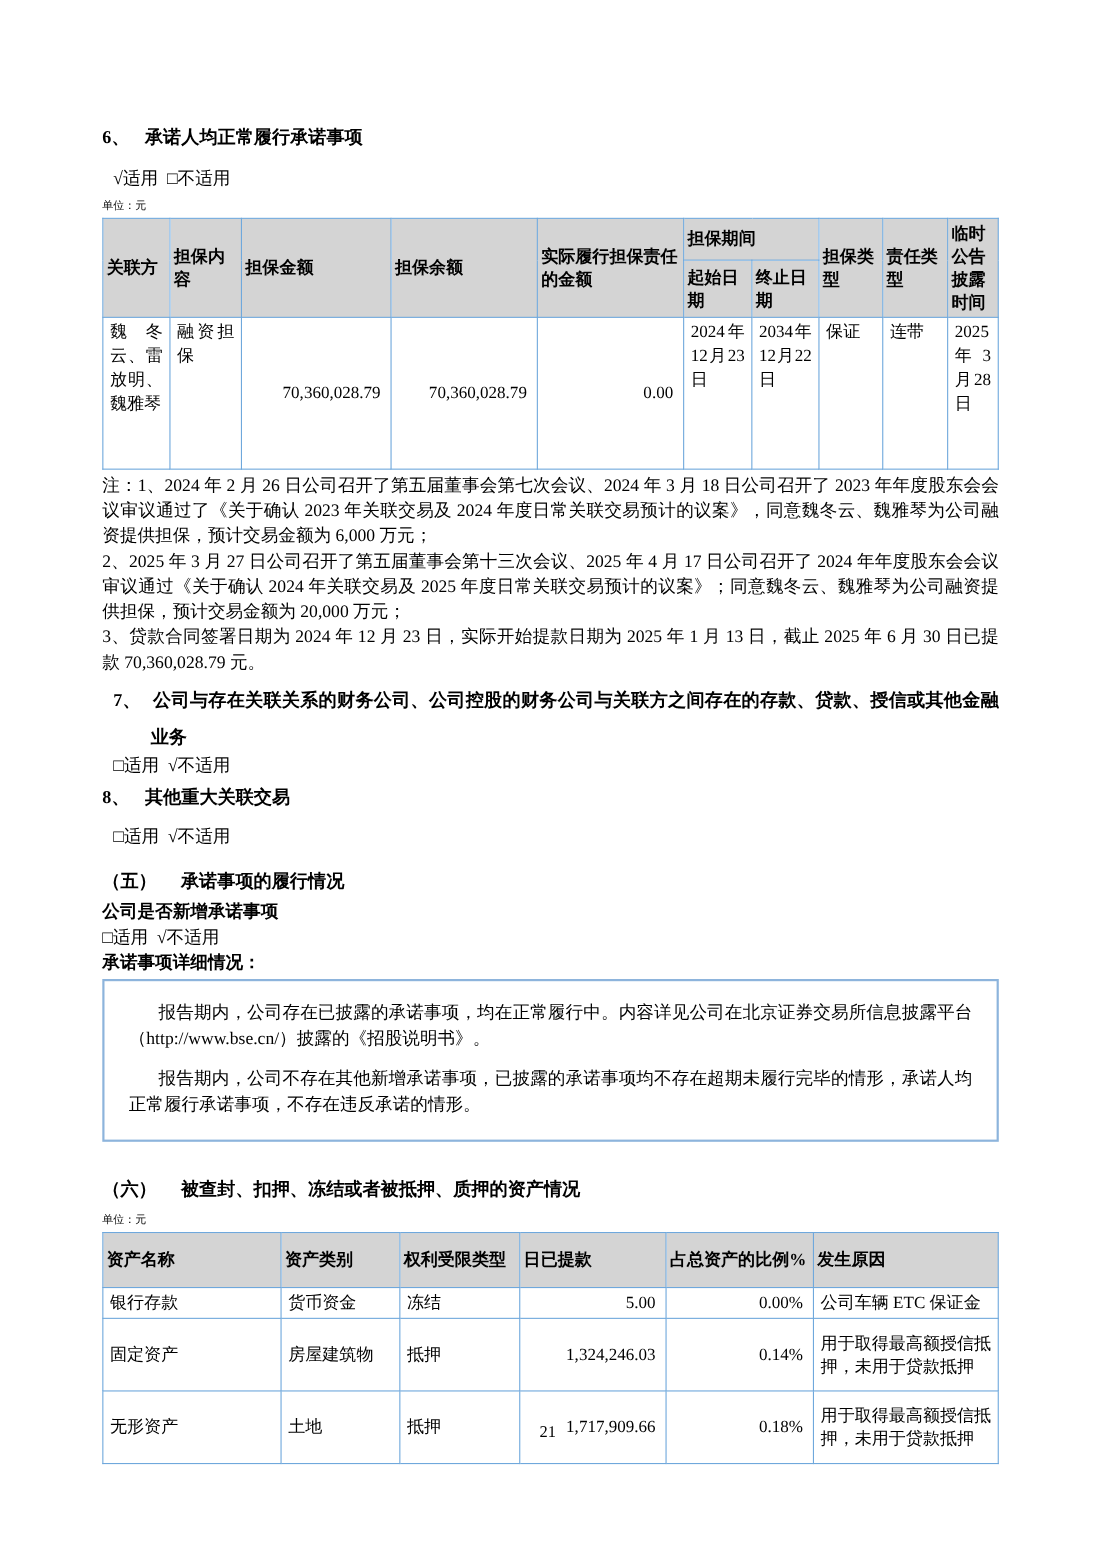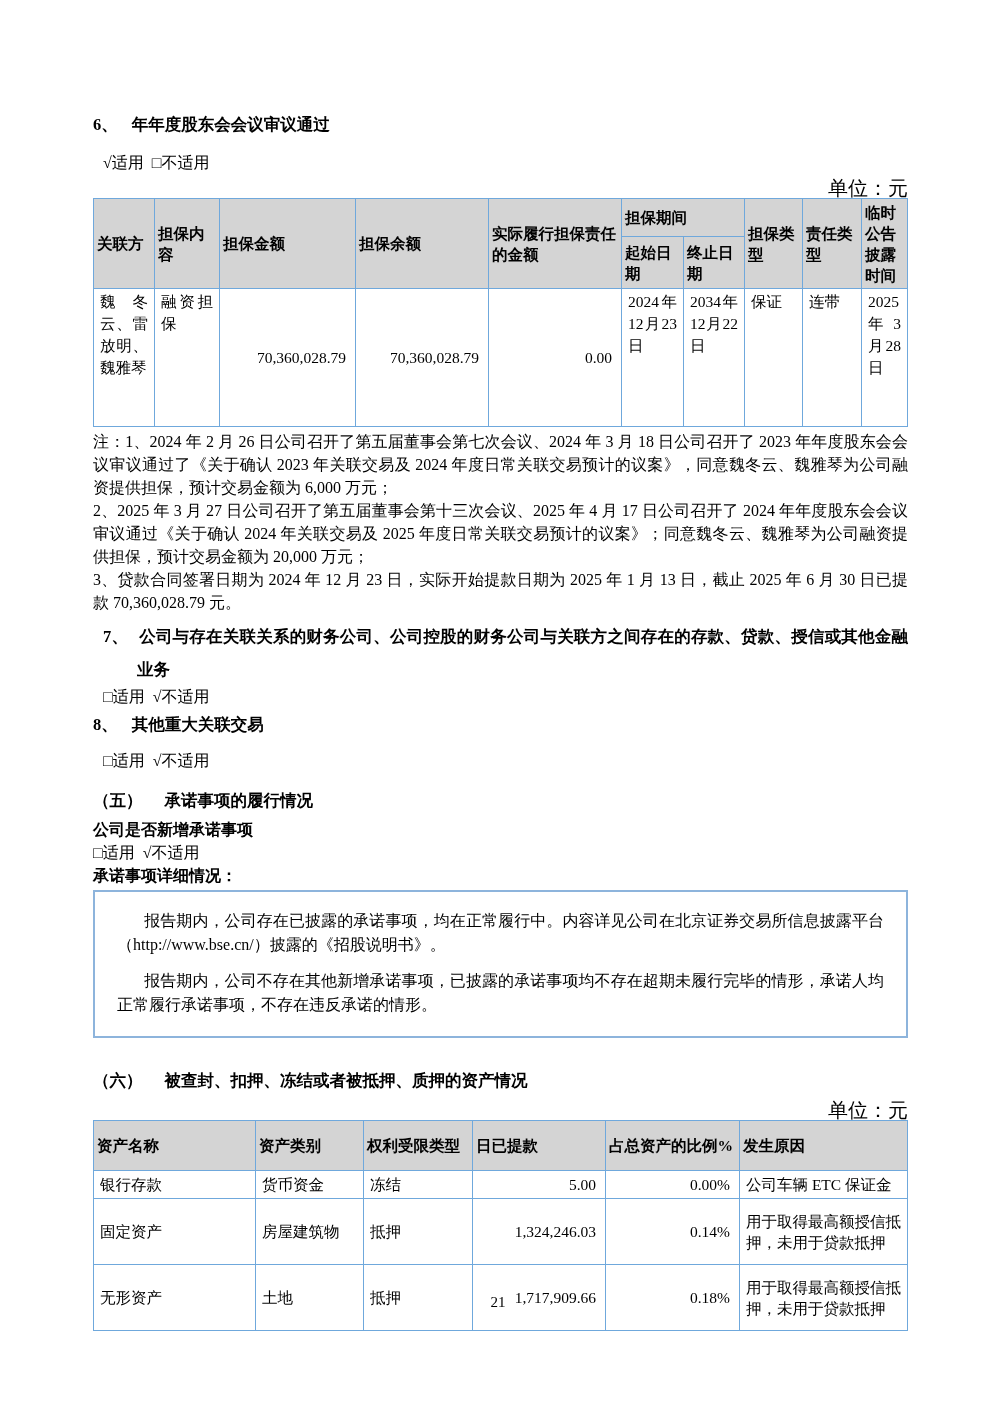--- a/index.html
+++ b/index.html
@@ -17,21 +17,21 @@
   .h-arabic{font-weight:bold;font-size:16.5px;line-height:26px;}
   .h-arabic .num{padding-right:14px;}
   .h-cn{font-weight:bold;font-size:16.5px;line-height:26px;}
   .h-cn .num{padding-right:22px;}
   .h-hang{
     font-weight:bold;font-size:16.5px;line-height:33px;
     margin-left:44px;text-indent:-34px;text-align:justify;
   }
   .h-hang .num{padding-right:11px;}
   .applic{font-size:16px;line-height:22px;white-space:pre-wrap;margin-left:10px;}
-  .unit{text-align:right;font-size:20px;line-height:20px;}
+  .unit{font-size:10px;line-height:20px;}
   .bold-label{font-weight:bold;font-size:16px;line-height:24px;}
   
   table{border-collapse:collapse;table-layout:fixed;width:814px;}
   th,td{border:1px solid #6fa8dc;overflow:hidden;}
   th{
     background:#d4d4d4;font-weight:bold;text-align:left;
     font-size:15.5px;line-height:21px;padding:2px 3px;vertical-align:middle;
   }
   td{font-size:15.5px;line-height:22px;padding:2px 6px;vertical-align:top;text-align:justify;}
   td.amount{text-align:right;vertical-align:middle;padding-right:9px;}
@@ -61,21 +61,21 @@
     text-align:center;font-size:15px;
   }
 </style>
 </head>
 <body>
 
 <div class="page">
   <div class="content">
 
     <div class="h-arabic">
-      <span class="num">6、</span><span>年年度股东会会议审议通过</span>
+      <span class="num">6、</span><span>承诺人均正常履行承诺事项</span>
     </div>
     <div class="applic mt14">√适用  □不适用</div>
     <div class="unit mt4">单位：元</div>
 
     <table class="tbl1">
       <colgroup>
         <col style="width:61px">
           <col style="width:65px">
           <col style="width:136px">
         <col style="width:133px">

